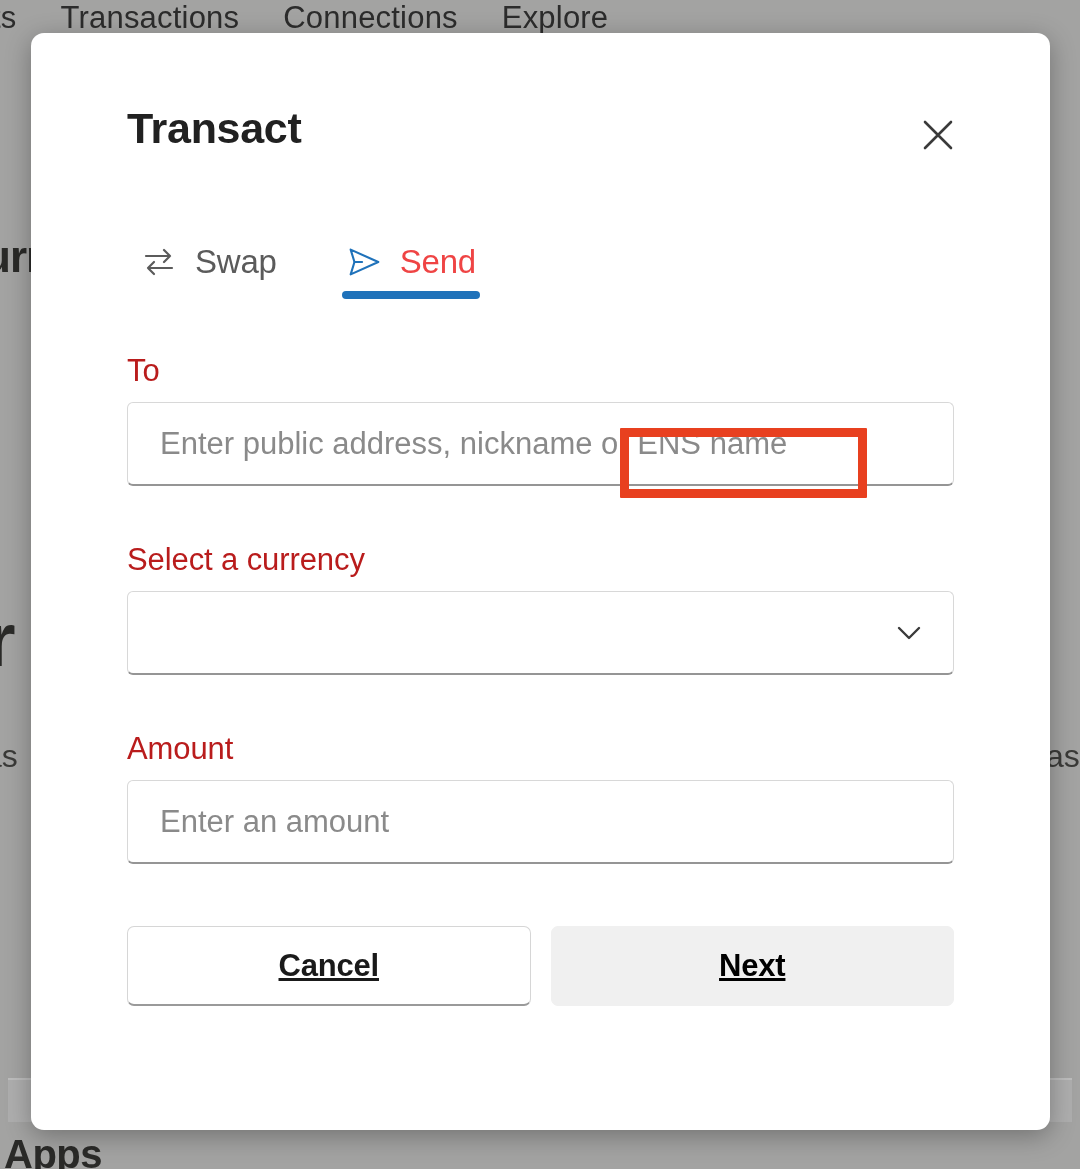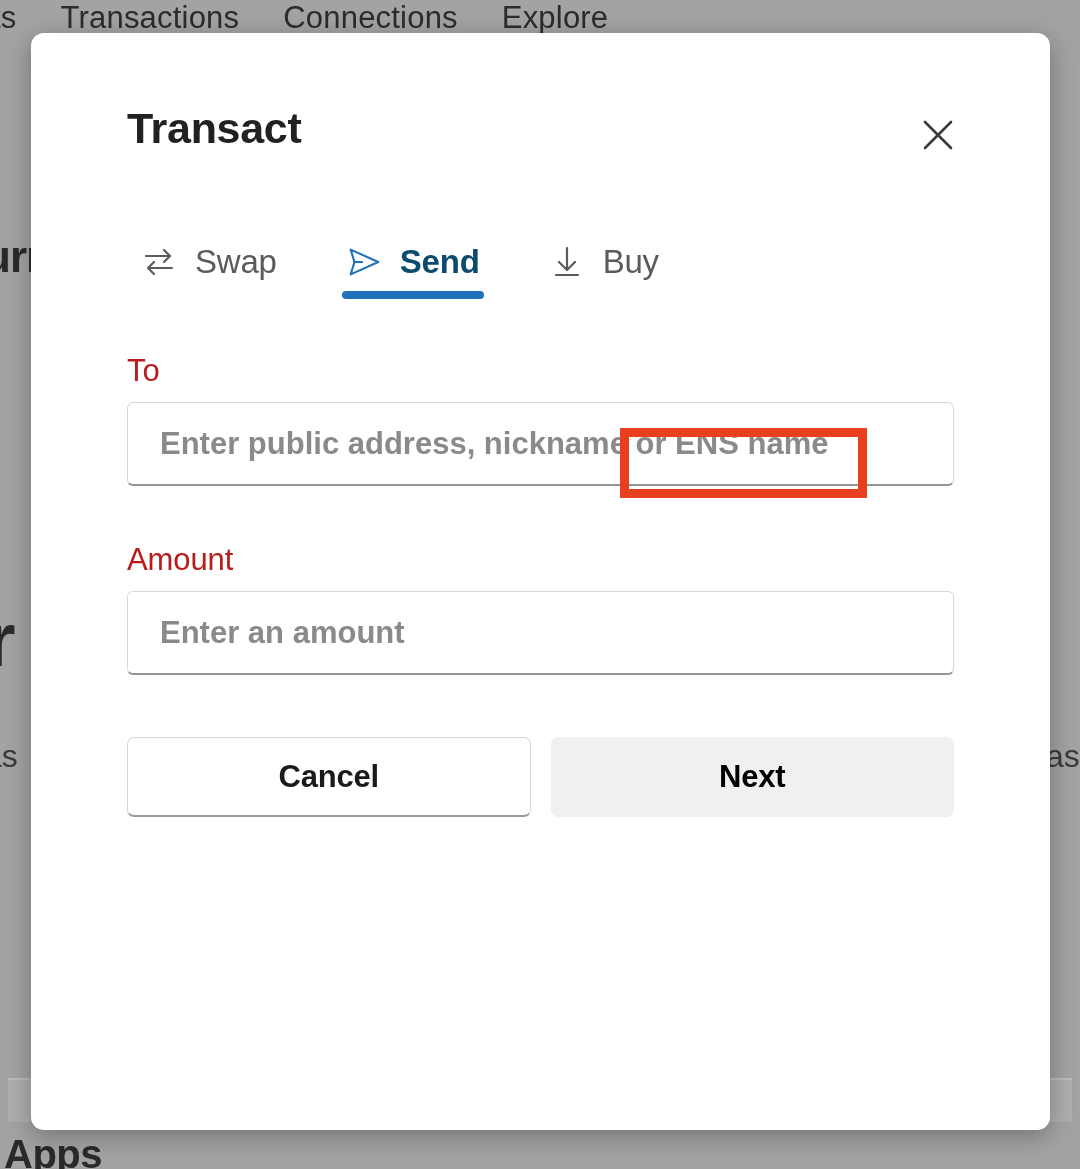--- a/index.html
+++ b/index.html
@@ -98,21 +98,21 @@
     cursor: pointer;
     background: none; border: none;
     font-family: inherit;
   }
   .tab:first-child { padding-left: 12px; }
   .tab-label {
     font-size: 33px;
     color: #5b5b5b;
     letter-spacing: -.2px;
   }
-  .tab.active .tab-label { color: #0c4a6e; font-weight: 700; }
+  .tab.active .tab-label { color: #ef4444; font-weight: 400; }
   .tab-icon { display: flex; align-items: center; justify-content: center; width: 40px; height: 40px; }
   .tab-underline {
     position: absolute;
     left: 22px; right: 22px; bottom: 6px;
     height: 8px; border-radius: 4px;
     background: #1f72ba;
   }
 
   
   .field-group { margin-top: 44px; }
@@ -128,21 +128,20 @@
     height: 84px;
     border: 1px solid #d8d8d8;
     border-bottom: 2px solid #959595;
     border-radius: 6px;
     background: #ffffff;
     font-family: inherit;
     font-size: 31px;
     color: #1c1c1c;
     padding: 0 32px;
     outline: none;
-    font-weight: bold;
   }
   .text-input::placeholder { color: #8a8a8a; opacity: 1; }
 
   .select-wrap { position: relative; }
   .select-input { padding-right: 90px; }
   .chevron {
     position: absolute; right: 26px; top: 50%;
     transform: translateY(-50%);
     pointer-events: none;
     display: flex;
@@ -170,20 +169,21 @@
   }
   .action-button {
     height: 80px;
     flex: 1;
     border-radius: 7px;
     font-family: inherit;
     font-size: 31px;
     font-weight: 700;
     letter-spacing: -.2px;
     cursor: pointer;
+    text-decoration: underline;
   }
   #cancel-button {
     background: #ffffff;
     border: 1px solid #d6d6d6;
     border-bottom: 2px solid #9a9a9a;
     color: #1a1a1a;
   }
   #next-button {
     background: #f0f0f0;
     border: 1px solid #f0f0f0;
@@ -241,36 +241,38 @@
       <span class="tab-icon">
         <svg width="42" height="42" viewBox="0 0 42 42" aria-hidden="true">
           <path d="M7 8 L36 21 L7 34 L11 21 Z" stroke="#1f72ba" stroke-width="2.2" fill="none" stroke-linejoin="round"></path>
           <path d="M11 21 H19" stroke="#1f72ba" stroke-width="2.2" fill="none" stroke-linecap="round"></path>
         </svg>
       </span>
       <span class="tab-label">Send</span>
       <span class="tab-underline"></span>
     </button>
 
-    <button class="tab">
-      <span class="tab-icon">
-        <svg width="38" height="38" viewBox="0 0 38 38" aria-hidden="true">
-          <path d="M19 5 V26 M11 19 L19 27 L27 19" stroke="#5b5b5b" stroke-width="2.2" fill="none" stroke-linecap="round" stroke-linejoin="round"></path>
-          <path d="M8 32 H30" stroke="#5b5b5b" stroke-width="2.2" fill="none" stroke-linecap="round"></path>
-        </svg>
-      </span>
-      <span class="tab-label">Buy</span>
-    </button>
   </div>
 
   <div class="field-group" id="to-group">
     <label class="field-label">To</label>
     <input class="text-input" id="to-input" type="text" placeholder="Enter public address, nickname or ENS name" style="">
   </div>
 
+  <div class="field-group" id="currency-group">
+    <label class="field-label">Select a currency</label>
+    <div class="select-wrap">
+      <input class="text-input select-input" id="currency-input" type="text" readonly="" placeholder="" style="">
+      <span class="chevron">
+        <svg width="38" height="38" viewBox="0 0 38 38" aria-hidden="true">
+          <path d="M9 14 L19 24 L29 14" stroke="#3a3a3a" stroke-width="2.4" fill="none" stroke-linecap="round" stroke-linejoin="round"></path>
+        </svg>
+      </span>
+    </div>
+  </div>
 
   <div class="field-group" id="amount-group">
     <label class="field-label">Amount</label>
     <input class="text-input" id="amount-input" type="text" placeholder="Enter an amount" style="">
   </div>
 
   <div id="modal-footer">
     <button class="action-button" id="cancel-button">Cancel</button>
     <button class="action-button" id="next-button">Next</button>
   </div>

